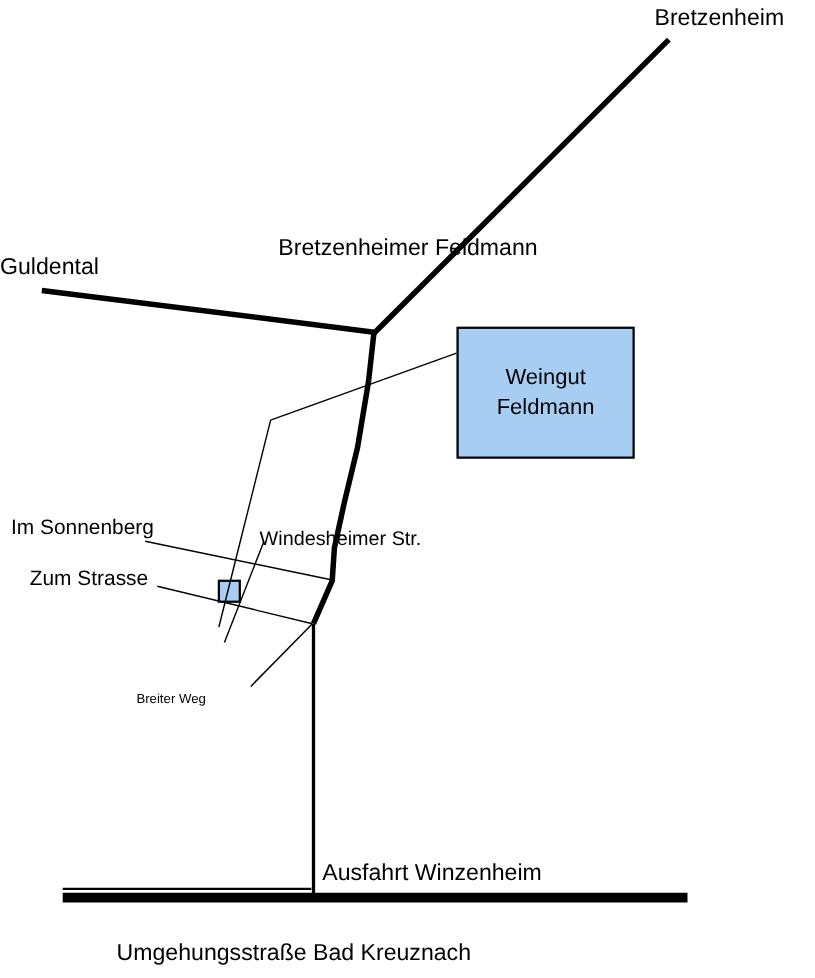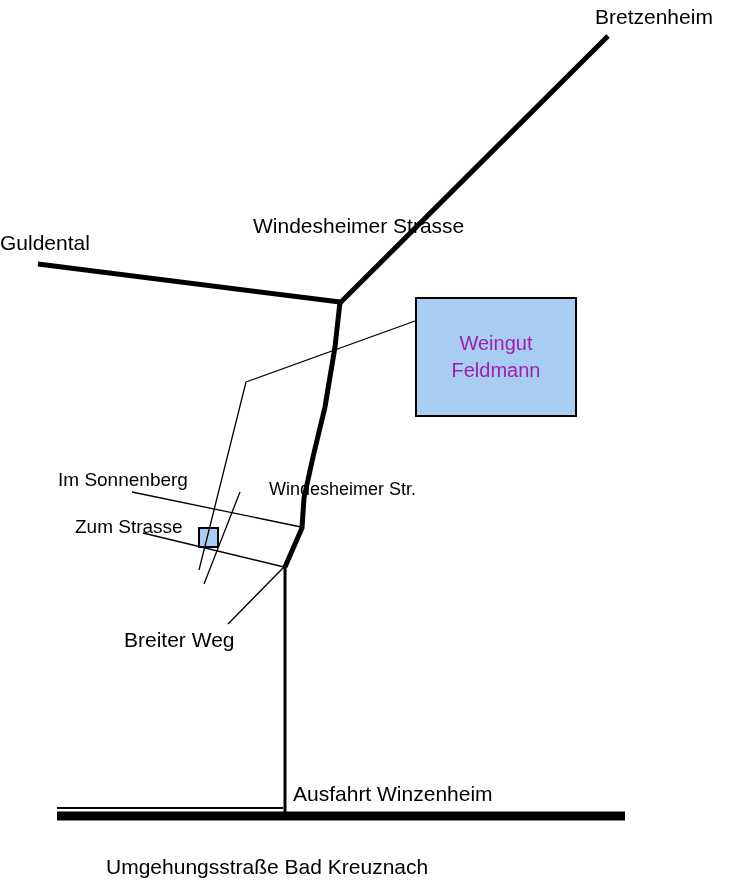--- a/index.html
+++ b/index.html
@@ -7,36 +7,36 @@
   .canvas{position:relative;width:741px;height:889px;background:#ffffff;overflow:hidden;}
   .lines-overlay{position:absolute;left:0;top:0;z-index:2;pointer-events:none;}
   .road{fill:none;stroke:#000000;stroke-linecap:butt;stroke-linejoin:miter;}
   .road-thick{stroke-width:5px;}
   .road-medium{stroke-width:3px;}
   .road-thin{stroke-width:2px;}
   .highway{stroke-width:9px;}
   .callout{fill:none;stroke:#000000;stroke-width:1.3px;}
   .map-label{position:absolute;color:#000000;white-space:nowrap;z-index:3;}
   .lbl-large{font-size:21px;}
-  .lbl-med{font-size:19px;margin-left:48px;}
-  .lbl-win{font-size:18px;margin-left:33px;}
-  .lbl-small{font-size:21px;text-align:right;}
+  .lbl-med{font-size:19px;}
+  .lbl-win{font-size:18px;}
+  .lbl-small{font-size:12px;text-align:right;}
   .lbl-bretzenheim{left:595px;top:5px;}
   .lbl-guldental{left:0;top:231px;}
   .lbl-bretzenheimer-strasse{left:253px;top:214px;}
   .lbl-im-sonnenberg{left:10px;top:469px;}
   .lbl-windesheimer{left:236px;top:479px;}
   .lbl-zum-neuhof{left:27px;top:516px;}
   .lbl-breiter-weg{left:124px;top:628px;}
   .lbl-ausfahrt{left:293px;top:782px;}
   .lbl-umgehung{left:106px;top:855px;}
   .weingut-box{position:absolute;left:415px;top:297px;width:162px;height:120px;
     box-sizing:border-box;border:2px solid #000000;background:#a8cdf2;
     display:flex;align-items:center;justify-content:center;z-index:1;}
-  .weingut-box .box-label{font-size:20px;line-height:27px;color:#a21caf;
+  .weingut-box .box-label{font-size:20px;line-height:27px;color:#000000;
     text-align:center;white-space:pre-line;}
   .building-marker{position:absolute;left:198px;top:527px;width:21px;height:21px;
     box-sizing:border-box;border:2px solid #000000;background:#a8cdf2;z-index:1;}
 </style>
 </head>
 <body>
 
 <div class="canvas">
 
   <div class="weingut-box">
@@ -57,21 +57,21 @@
     <polyline class="callout" points="415,321 246,382"></polyline>
     <polyline class="callout" points="246,382 199,570"></polyline>
     <polyline class="callout" points="240,492 204,584"></polyline>
     <polyline class="callout" points="132,492 301,527"></polyline>
     <polyline class="callout" points="143,533 284,567"></polyline>
     <polyline class="callout" points="228,624 284,567"></polyline>
   </svg>
 
   <div class="map-label lbl-large lbl-bretzenheim">Bretzenheim</div>
   <div class="map-label lbl-large lbl-guldental">Guldental</div>
-  <div class="map-label lbl-large lbl-bretzenheimer-strasse">Windesheimer Strasse</div>
+  <div class="map-label lbl-large lbl-bretzenheimer-strasse">Bretzenheimer Feldmann</div>
   <div class="map-label lbl-med lbl-im-sonnenberg">Im Sonnenberg</div>
   <div class="map-label lbl-win lbl-windesheimer">Windesheimer Str.</div>
   <div class="map-label lbl-med lbl-zum-neuhof">Zum Strasse</div>
   <div class="map-label lbl-small lbl-breiter-weg">Breiter Weg</div>
   <div class="map-label lbl-large lbl-umgehung">Umgehungsstraße Bad Kreuznach</div>
   <div class="map-label lbl-large lbl-ausfahrt">Ausfahrt Winzenheim</div>
 
 </div>
 
 </body></html>

